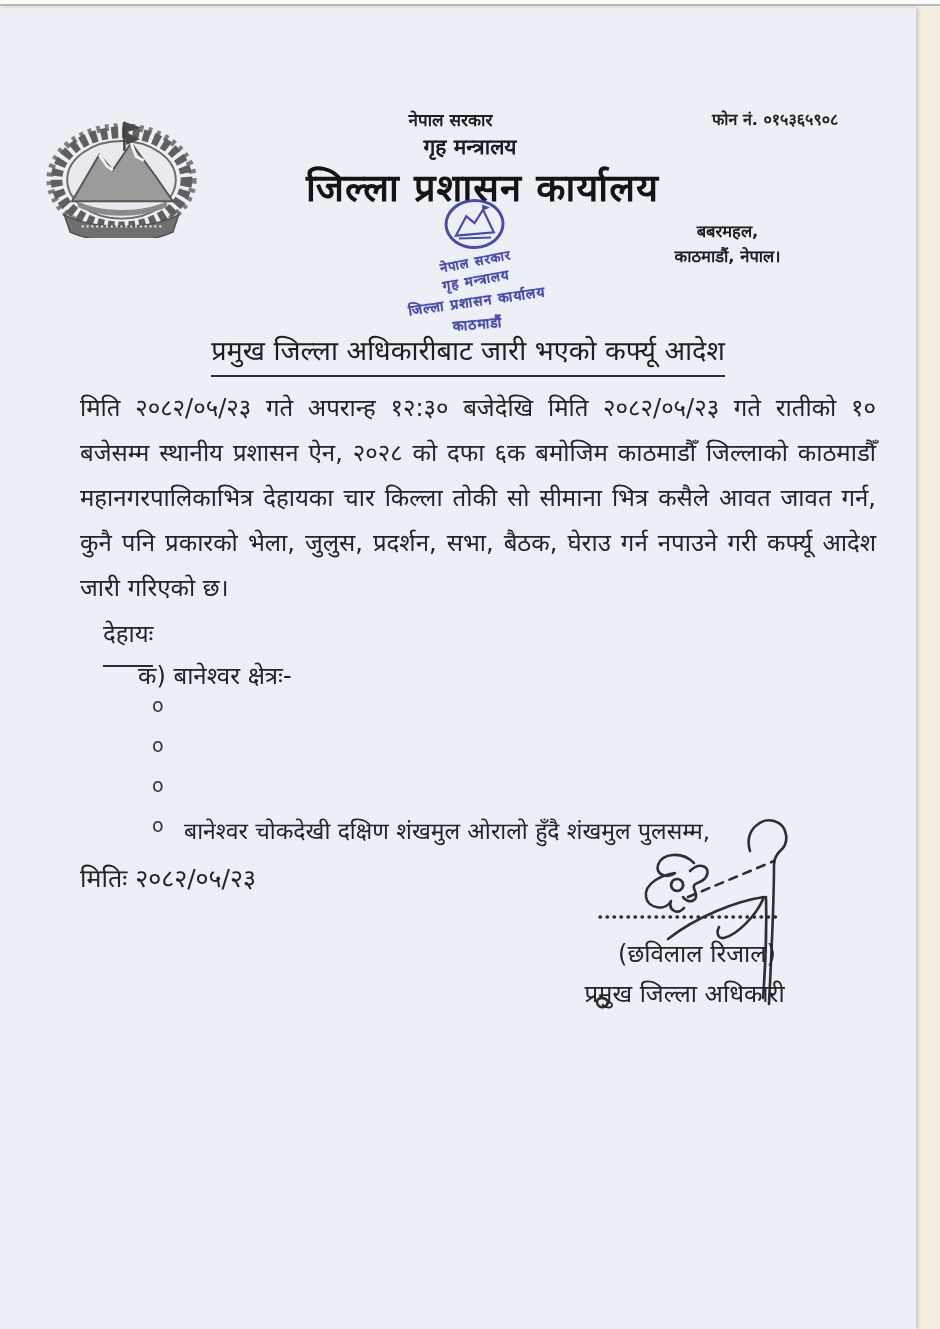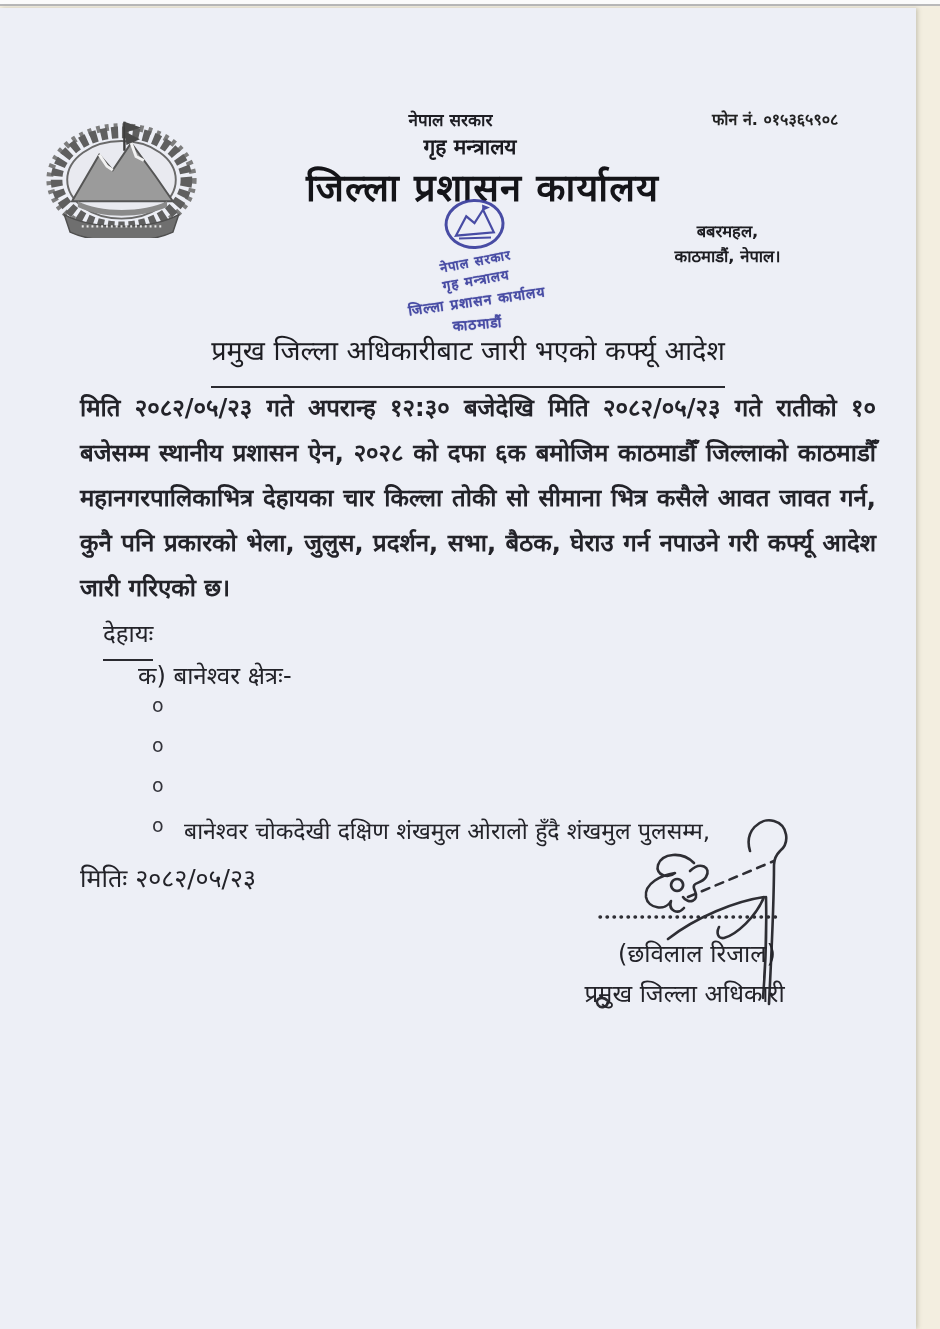--- a/index.html
+++ b/index.html
@@ -31,27 +31,27 @@
     text-align:center; pointer-events:none;
   }
   .stamp-circle { width:60px; height:50px; margin:0 auto; border:3px solid #3b3f9e; border-radius:50%; display:flex; align-items:center; justify-content:center; }
   .stamp-line { font-weight:bold; letter-spacing:1px; text-shadow:0 0 1px rgba(59,63,158,.65); }
   .s1 { font-size:13px;  transform:rotate(-9deg); margin-top:3px; }
   .s2 { font-size:13.5px;transform:rotate(-8deg); margin-top:1px; }
   .s3 { font-size:14px;  transform:rotate(-6deg); margin-top:2px; }
   .s4 { font-size:14px;  transform:rotate(-3deg); margin-top:4px; }
   
   .doc-title { position:absolute; left:20px; top:331px; width:896px; text-align:center; font-size:27px; color:#1d1d22; }
-  .doc-title span { border-bottom:2px solid #2a2a30; padding-bottom:20px; }
+  .doc-title span { border-bottom:2px solid #2a2a30; padding-bottom:9px; }
   .para {
     position:absolute; left:80px; top:386px; width:796px;
-    font-size:24px; line-height:45px; text-align:justify; color:#232329;font-weight:bold;
+    font-size:24px; line-height:45px; text-align:justify; color:#232329;
   }
   .list-heading { position:absolute; left:103px; top:616px; font-size:24px; color:#232329; }
-  .list-heading span { border-bottom:2px solid #2a2a30; padding-bottom:10px;font-family:Liberation Mono, monospace; }
+  .list-heading span { border-bottom:2px solid #2a2a30; padding-bottom:17px; }
   .section-label { position:absolute; left:138px; top:658px; font-size:24px; color:#232329; }
   .bullets { position:absolute; left:152px; top:694px; width:740px; }
   .bullet-row { display:flex; align-items:flex-start; height:40px; white-space:nowrap; font-size:23px; color:#232329; }
   .bullet-marker { width:18px; margin-right:14px; font-size:19px; color:#33333a; }
   
   .date-line { position:absolute; left:80px; top:860px; font-size:25px; color:#232329; }
   .sig-svg { position:absolute; left:578px; top:805px; width:230px; height:208px; }
   .sig-name  { position:absolute; left:592px; top:936px; width:210px; text-align:center; font-size:24px; color:#232329; }
   .sig-title { position:absolute; left:572px; top:976px; width:225px; text-align:center; font-size:24px; color:#232329; }
 </style>

